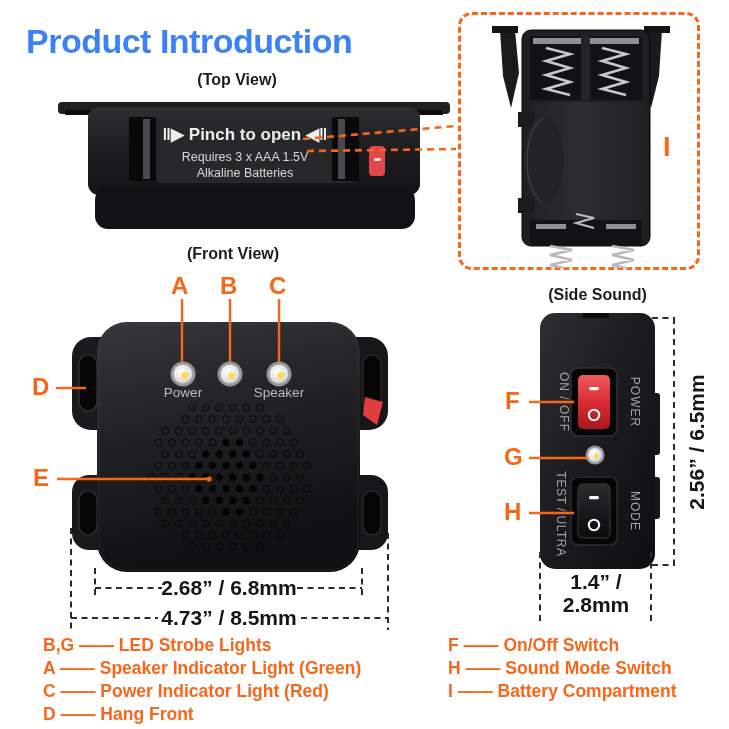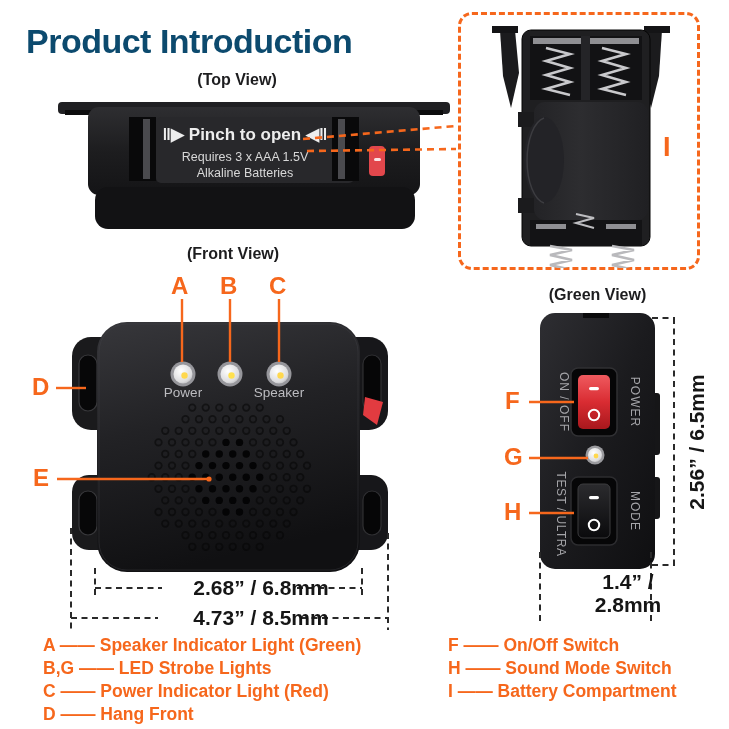--- a/index.html
+++ b/index.html
@@ -2,46 +2,46 @@
 <html><head>
 <meta charset="utf-8">
 <style>
   html,body{margin:0;padding:0;background:#ffffff;}
   .canvas{
     position:relative;width:729px;height:729px;background:#ffffff;overflow:hidden;
     font-family:"Liberation Sans",sans-serif;
   }
   .abs{position:absolute;}
   .title{
-    left:26px;top:22px;font-size:34px;font-weight:800;color:#0c4a6e;letter-spacing:-.5px;
+    left:26px;top:22px;font-size:34px;font-weight:800;color:#3b82f6;letter-spacing:-.5px;
   }
   .view-label{font-size:16px;font-weight:700;color:#1d1d1f;text-align:center;}
   .marker{font-size:24px;font-weight:800;color:#F6671C;line-height:1;}
-  .dim-text{font-size:21px;font-weight:600;color:#161616;text-align:center;white-space:nowrap;margin-left:32px;}
+  .dim-text{font-size:21px;font-weight:600;color:#161616;text-align:center;white-space:nowrap;}
   .dim-rot{
     left:697px;top:442px;transform:translate(-50%,-50%) rotate(-90deg);
     font-size:21px;font-weight:600;color:#161616;white-space:nowrap;
   }
   .legend-col{font-size:17.5px;font-weight:700;color:#F6671C;line-height:23px;white-space:nowrap;}
   .battery-box{
     left:458px;top:12px;width:242px;height:258px;border:3px dashed #F6671C;border-radius:14px;
     box-sizing:border-box;
   }
   svg text{font-family:"Liberation Sans",sans-serif;}
 </style>
 </head>
 <body>
 
 <div class="canvas">
 
   <div class="abs title">Product Introduction</div>
 
   <div class="abs view-label" style="left:147px;top:71px;width:180px;">(Top View)</div>
   <div class="abs view-label" style="left:143px;top:245px;width:180px;">(Front View)</div>
-  <div class="abs view-label" style="left:505px;top:286px;width:185px;">(Green View)</div>
+  <div class="abs view-label" style="left:505px;top:286px;width:185px;">(Side Sound)</div>
 
   <div class="abs battery-box"></div>
 
   <svg class="abs" style="left:55px;top:95px;" width="400" height="140" viewBox="0 0 400 140">
     <defs>
       <linearGradient id="tvBody" x1="0" y1="0" x2="0" y2="1">
         <stop offset="0" stop-color="#2e2e31"></stop>
           <stop offset="0.5" stop-color="#1d1d1f"></stop>
           <stop offset="1" stop-color="#141416"></stop>
       </linearGradient>
@@ -386,22 +386,22 @@
 
   <div class="abs dim-text" style="left:154px;top:576px;width:150px;">2.68” / 6.8mm</div>
   <div class="abs dim-text" style="left:154px;top:606px;width:150px;">4.73” / 8.5mm</div>
   <div class="abs dim-text" style="left:546px;top:570px;width:100px;line-height:23px;">
     <div>1.4” /</div>
     <div>2.8mm</div>
   </div>
   <div class="abs dim-rot">2.56” / 6.5mm</div>
 
   <div class="abs legend-col" style="left:43px;top:634px;">
+    <div>B,G —— LED Strobe Lights</div>
     <div>A —— Speaker Indicator Light (Green)</div>
-    <div>B,G —— LED Strobe Lights</div>
     <div>C —— Power Indicator Light (Red)</div>
     <div>D —— Hang Front</div>
   </div>
   <div class="abs legend-col" style="left:448px;top:634px;">
     <div>F —— On/Off Switch</div>
     <div>H —— Sound Mode Switch</div>
     <div>I —— Battery Compartment</div>
   </div>
 
 </div>

